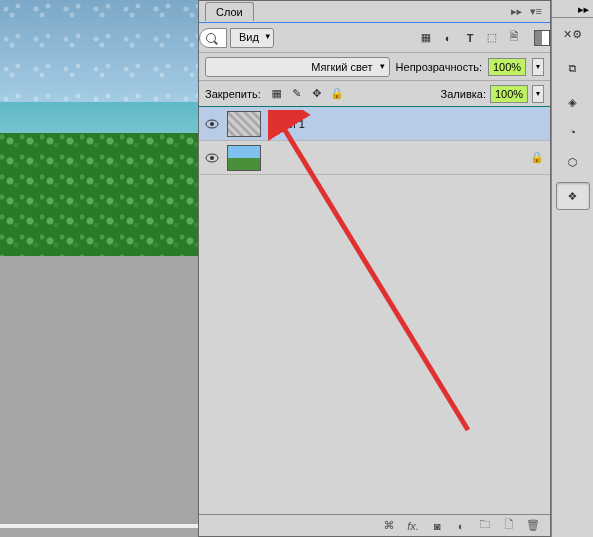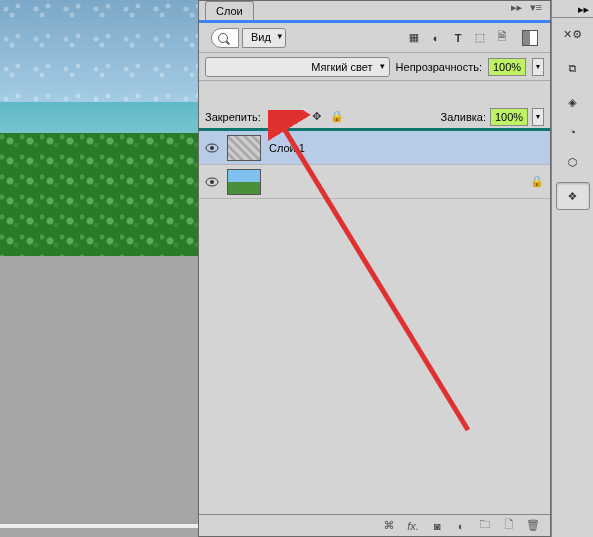--- a/index.html
+++ b/index.html
@@ -5,40 +5,40 @@
 * { box-sizing: border-box; margin: 0; padding: 0; font-family: Arial, sans-serif; font-size: 11px; }
 body { width: 593px; height: 537px; background: #a5a5a5; display: flex; overflow: hidden; }
 .canvas-area { width: 198px; height: 537px; background: #a5a5a5; position: relative; }
 .image-preview { width: 198px; height: 256px; background: linear-gradient(to bottom, #8db8d8 0%, #a8d0e8 35%, #5fb8c8 45%, #7cc8d0 50%, #d8e8d0 52%, #2a7a2a 60%, #3a8a3a 100%); position: relative; overflow: hidden; }
 .sky { position: absolute; top: 0; left: 0; right: 0; height: 45%; background: radial-gradient(circle at 20% 30%, rgba(255,255,255,0.3) 2px, transparent 3px), radial-gradient(circle at 60% 20%, rgba(255,255,255,0.3) 2px, transparent 3px), radial-gradient(circle at 40% 50%, rgba(255,255,255,0.3) 2px, transparent 3px), linear-gradient(to bottom, #7ba8c8, #a8d0e8); background-size: 30px 30px, 30px 30px, 30px 30px, 100% 100%; }
 .water { position: absolute; top: 40%; left: 0; right: 0; height: 15%; background: linear-gradient(to bottom, #5fb8c8, #7cc8d0); }
 .greenery { position: absolute; top: 52%; left: 0; right: 0; bottom: 0; background: #2a7a2a; background-image: radial-gradient(circle at 10% 20%, #4a9a4a 2px, transparent 3px), radial-gradient(circle at 50% 40%, #5aaa5a 3px, transparent 4px), radial-gradient(circle at 80% 60%, #3a8a3a 2px, transparent 3px); background-size: 20px 20px; }
 .white-strip { position: absolute; bottom: 9px; left: 0; right: 0; height: 4px; background: #eee; }
 .panel-wrap { flex: 1; display: flex; }
 .layers-panel { width: 353px; background: #d4d4d4; border: 1px solid #686868; display: flex; flex-direction: column; }
-.panel-header { height: 22px; background: #d4d4d4; border-bottom: 3px solid #3b82f6; display: flex; align-items: flex-start; padding: 0 4px; }
+.panel-header { height: 22px; background: #d4d4d4; border-bottom: 1px solid #3b82f6; display: flex; align-items: center; padding: 0 4px; }
 .tab { background: #d4d4d4; padding: 3px 10px; border-top: 1px solid #888; border-left: 1px solid #888; border-right: 1px solid #888; border-radius: 3px 3px 0 0; margin-left: 2px; }
 .collapse-arrows { margin-left: auto; padding: 0 4px; color: #555; }
 .panel-menu { padding: 0 4px; color: #555; cursor: pointer; }
-.row1 { height: 30px; display: flex; align-items: center; padding: 4px 12px; gap: 4px; border-bottom: 1px solid #aaa; }
+.row1 { height: 30px; display: flex; align-items: center; padding: 4px 0; gap: 4px; border-bottom: 1px solid #aaa; }
 .search-box { display: flex; align-items: center; background: #fff; border: 1px solid #888; border-radius: 10px 0 0 10px; padding: 2px 6px; height: 20px; }
 .search-icon { width: 10px; height: 10px; border: 1.5px solid #555; border-radius: 50%; position: relative; margin-right: 4px; }
 .search-icon::after { content: ''; position: absolute; width: 4px; height: 1.5px; background: #555; bottom: -2px; right: -3px; transform: rotate(45deg); }
 .filter-dropdown { background: #e8e8e8; border: 1px solid #888; border-radius: 0 3px 3px 0; padding: 2px 14px 2px 8px; height: 20px; margin-left: -1px; position: relative; }
 .filter-dropdown::after { content: '▾'; position: absolute; right: 3px; top: 2px; font-size: 9px; }
 .icon-strip { margin-left: auto; display: flex; gap: 6px; align-items: center; }
 .icon-strip span { width: 16px; height: 16px; display: inline-flex; align-items: center; justify-content: center; color: #333; }
 .toggle-bar { width: 10px; height: 14px; background: linear-gradient(to right, #888 50%, #fff 50%); border: 1px solid #555; margin-left: 6px; }
 .row2 { height: 28px; display: flex; align-items: center; padding: 4px 6px; gap: 6px; border-bottom: 1px solid #aaa; }
 .blend-dropdown { flex: 1; background: #e8e8e8; border: 1px solid #888; border-radius: 3px; padding: 3px 16px 3px 8px; position: relative; height: 20px; text-align: right; }
 .blend-dropdown::after { content: '▾'; position: absolute; right: 4px; top: 3px; font-size: 9px; }
 .label-text { white-space: nowrap; }
 .pct-input { width: 38px; background: #bef264; border: 1px solid #888; text-align: right; padding: 2px 4px; height: 18px; }
 .pct-arrow { width: 12px; height: 18px; background: #e8e8e8; border: 1px solid #888; display: flex; align-items: center; justify-content: center; font-size: 8px; }
-.row3 { height: 26px; display: flex; align-items: center; padding: 4px 6px; gap: 4px; border-bottom: 3px solid #0f766e; margin-top: 24px; }
+.row3 { height: 26px; display: flex; align-items: center; padding: 4px 6px; gap: 4px; border-bottom: 1px solid #0f766e; }
 .lock-icons { display: flex; gap: 4px; margin-left: 4px; }
 .lock-icons span { width: 16px; height: 16px; display: inline-flex; align-items: center; justify-content: center; color: #333; }
 .layers-list { flex: 1; background: #d4d4d4; overflow: auto; }
 .layer-row { height: 34px; display: flex; align-items: center; border-bottom: 1px solid #b8b8b8; padding: 0 6px; gap: 8px; }
 .layer-row.selected { background: #b8cce8; }
 .eye-icon { width: 14px; height: 14px; display: inline-flex; align-items: center; justify-content: center; }
 .eye-icon svg { width: 14px; height: 10px; }
 .thumb { width: 34px; height: 26px; border: 1px solid #555; background: #ccc; }
 .thumb.pattern { background: repeating-linear-gradient(45deg, #ccc 0 3px, #aaa 3px 6px); }
 .thumb.scene { background: linear-gradient(to bottom, #7ec0ee 0 50%, #4a8f3a 50% 100%); }

